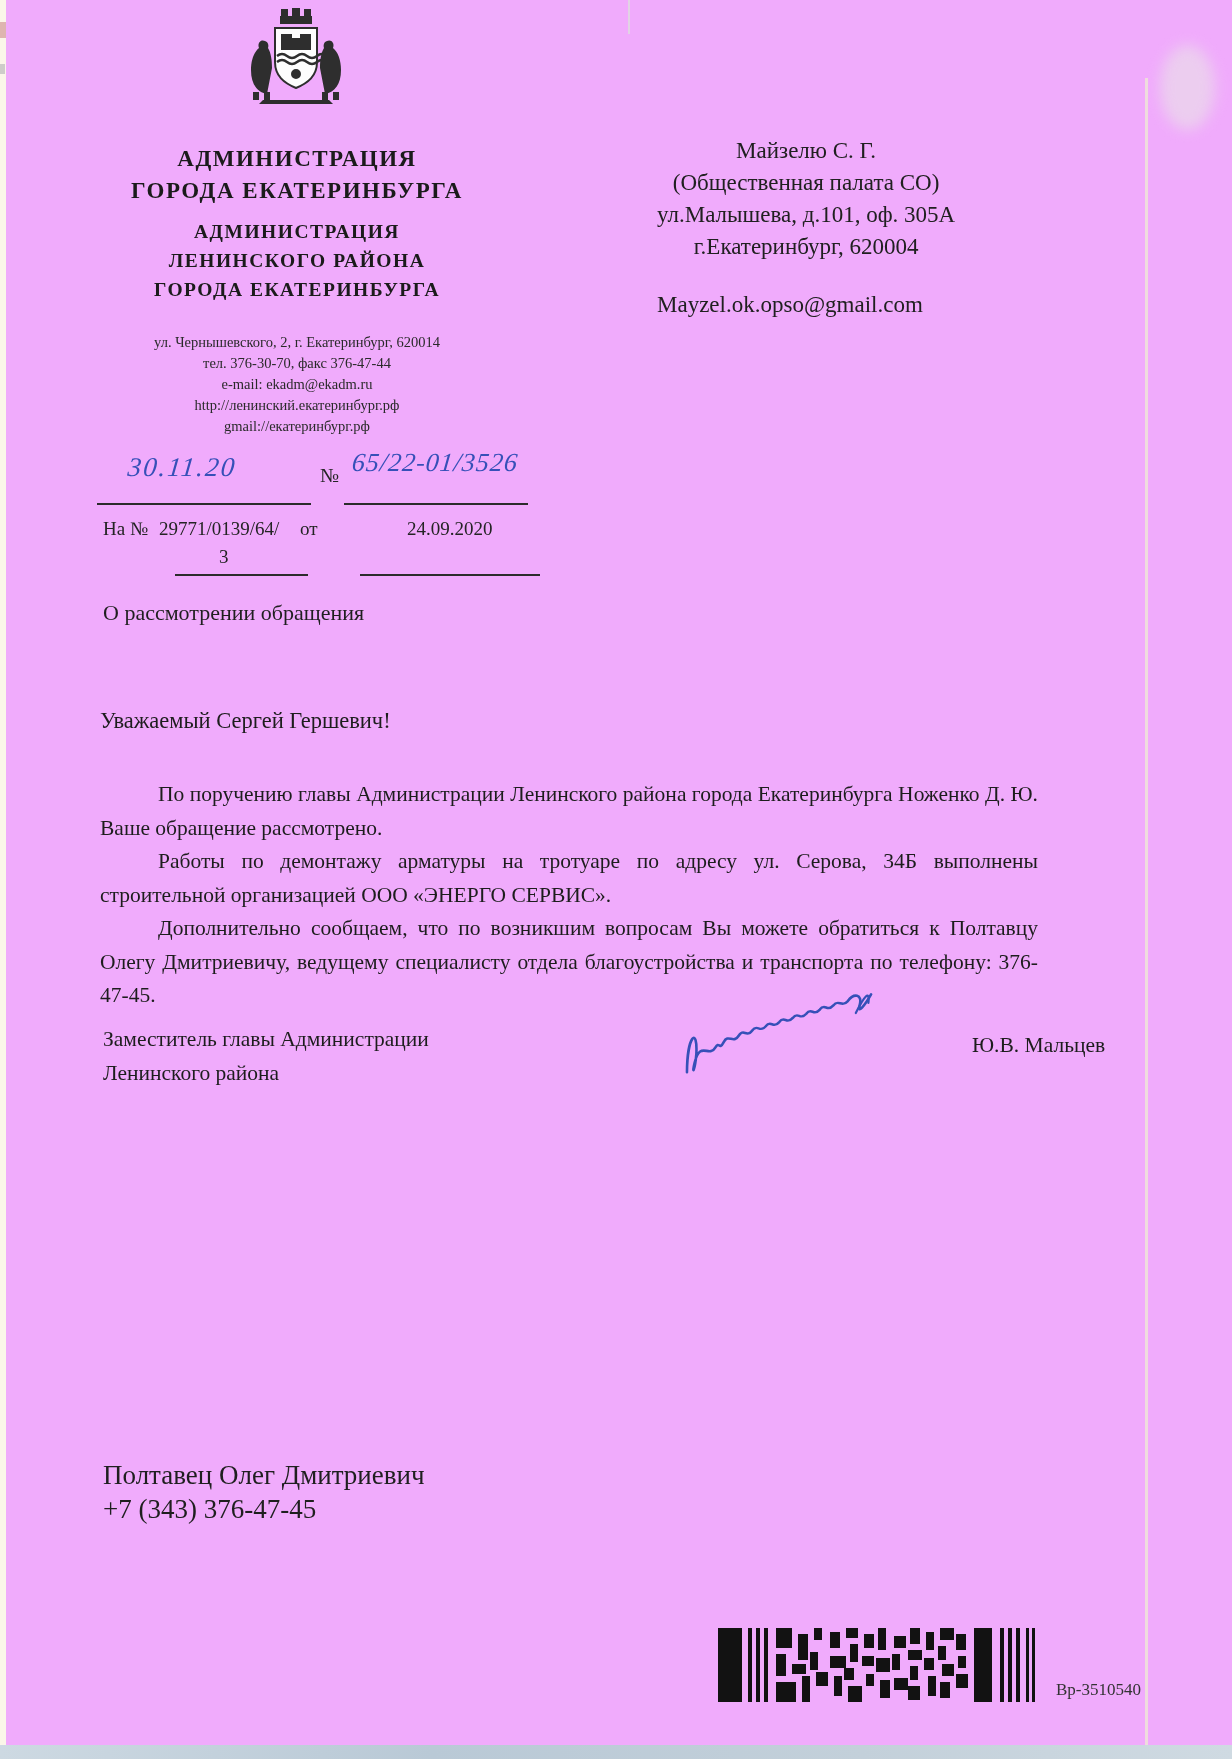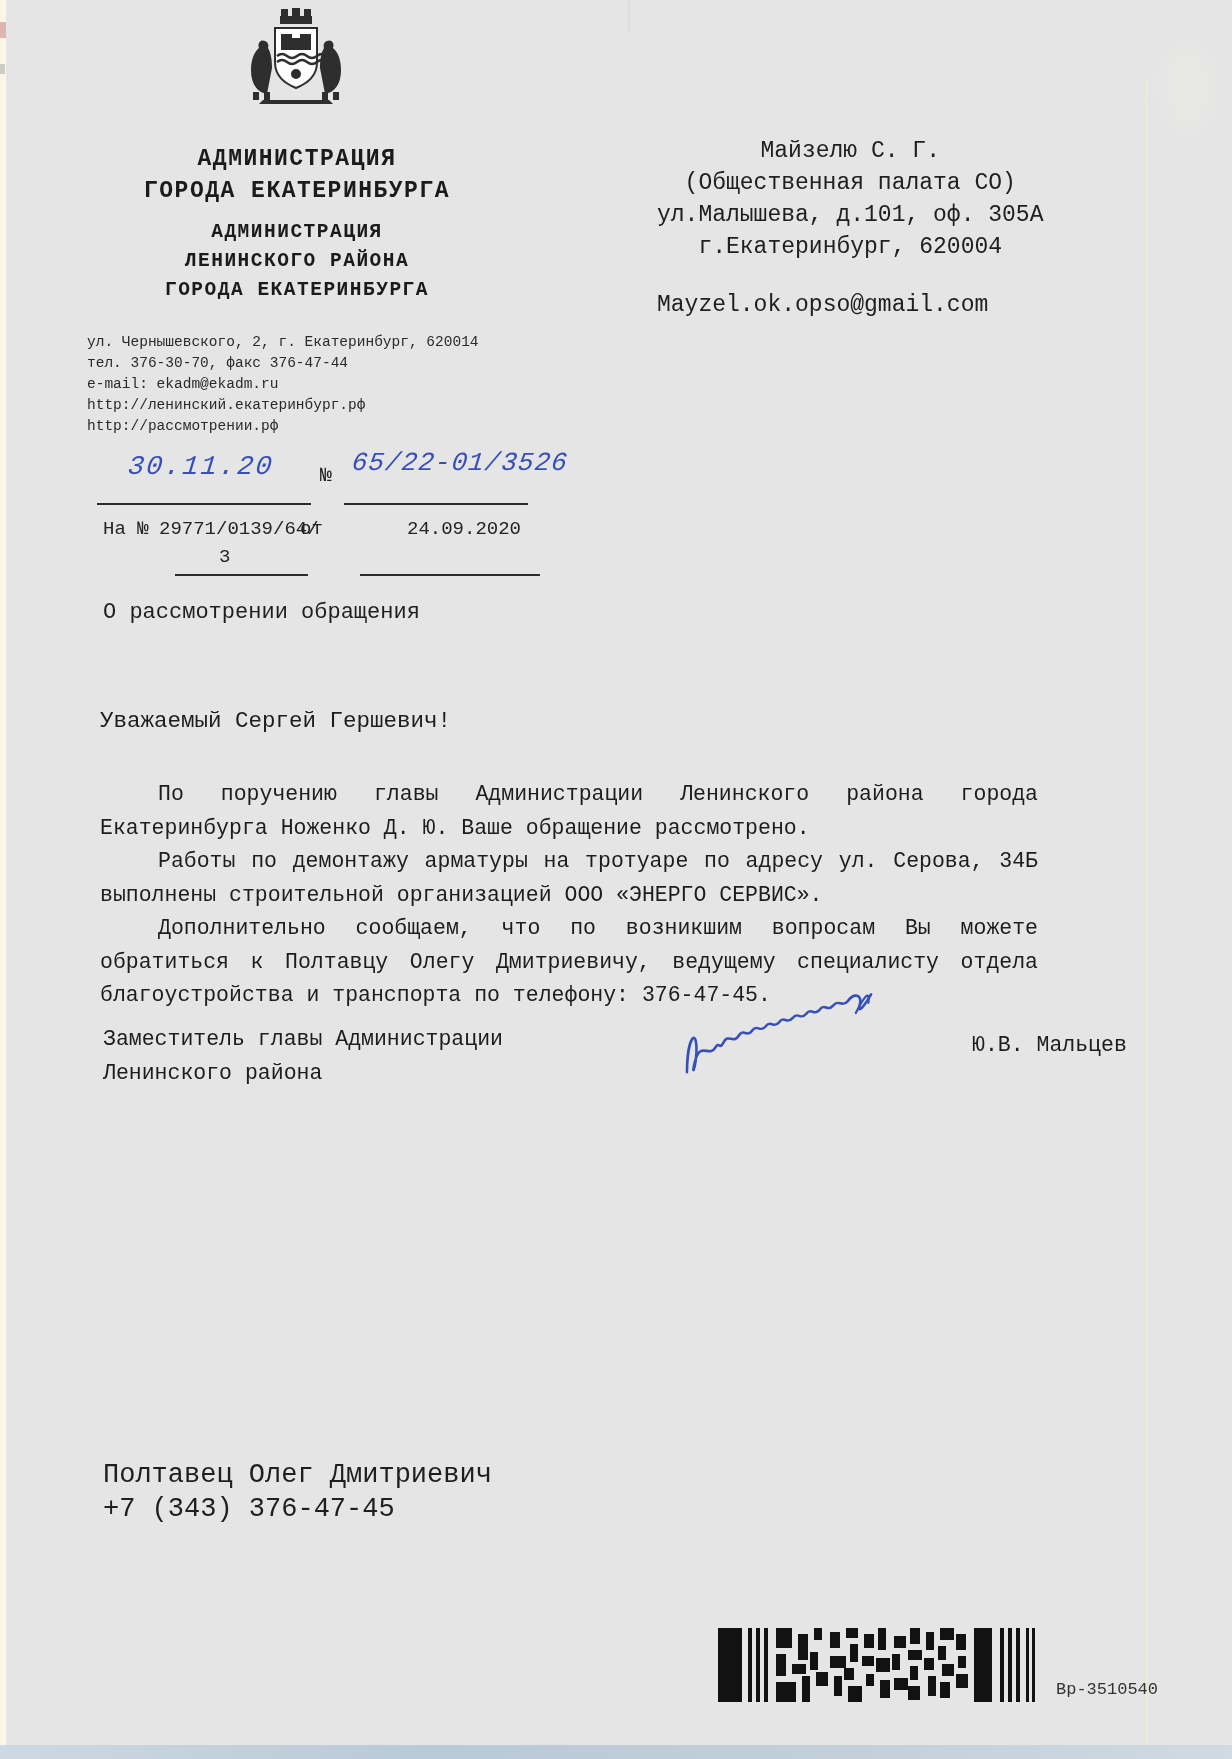--- a/index.html
+++ b/index.html
@@ -1,29 +1,29 @@
 <!DOCTYPE html>
 <html lang="ru"><head>
 <meta charset="utf-8">
 <style>
   html,body{margin:0;padding:0;background:#888;}
   .page{
     position:relative;
     width:1232px;height:1759px;
     margin:0 auto;
-    background:#e5e5e5;
+    background:#f0abfc;
     overflow:hidden;
-    font-family:Liberation Mono, monospace;
+    font-family:Liberation Serif, serif;
     color:#222;
   }
   .abs{position:absolute;}
   
   .org-top{font-weight:bold;font-size:23px;letter-spacing:1.5px;color:#1b1b1b;text-align:center;width:420px;left:87px;}
   .org-sub{font-weight:bold;font-size:19.5px;letter-spacing:1.5px;color:#1b1b1b;text-align:center;width:420px;left:87px;}
-  .addr{font-size:14.5px;color:#2a2a2a;width:420px;left:87px;}
+  .addr{font-size:14.5px;color:#2a2a2a;text-align:center;width:420px;left:87px;}
   
   .hand{font-style:italic;color:#3650b8;letter-spacing:2px;transform:skewX(-6deg);}
   .uline{border-bottom:2px solid #2b2b2b;height:0;}
   .ref-label{font-size:20px;color:#242424;}
   .ref-small{font-size:19px;color:#242424;}
   
   .recipient{font-size:23px;color:#202020;text-align:center;}
   .subject{font-size:22px;color:#1f1f1f;}
   .salutation{font-size:22.5px;text-align:left;width:938px;left:100px;color:#1d1d1d;}
   .bodytext{width:938px;left:100px;font-size:21.5px;line-height:33.5px;color:#1d1d1d;text-align:justify;}
@@ -90,21 +90,21 @@
   <div class="abs org-top" style="top:146px;">АДМИНИСТРАЦИЯ</div>
   <div class="abs org-top" style="top:178px;">ГОРОДА ЕКАТЕРИНБУРГА</div>
   <div class="abs org-sub" style="top:221px;">АДМИНИСТРАЦИЯ</div>
   <div class="abs org-sub" style="top:250px;">ЛЕНИНСКОГО РАЙОНА</div>
   <div class="abs org-sub" style="top:279px;">ГОРОДА ЕКАТЕРИНБУРГА</div>
 
   <div class="abs addr" style="top:334px;">ул. Чернышевского, 2, г. Екатеринбург, 620014</div>
   <div class="abs addr" style="top:355px;">тел. 376-30-70, факс 376-47-44</div>
   <div class="abs addr" style="top:376px;">e-mail: ekadm@ekadm.ru</div>
   <div class="abs addr" style="top:397px;">http://ленинский.екатеринбург.рф</div>
-  <div class="abs addr" style="top:418px;">http://рассмотрении.рф</div>
+  <div class="abs addr" style="top:418px;">gmail://екатеринбург.рф</div>
 
   <div class="abs hand" style="left:128px;top:452px;font-size:27px;">30.11.20</div>
   <div class="abs uline" style="left:97px;top:503px;width:214px;"></div>
   <div class="abs ref-label" style="left:320px;top:464px;">№</div>
   <div class="abs hand" style="left:352px;top:448px;font-size:26px;letter-spacing:1px;">65/22-01/3526</div>
   <div class="abs uline" style="left:344px;top:503px;width:184px;"></div>
 
   <div class="abs ref-small" style="left:103px;top:518px;">На №</div>
   <div class="abs ref-small" style="left:159px;top:518px;">29771/0139/64/</div>
   <div class="abs ref-small" style="left:219px;top:546px;">3</div>

